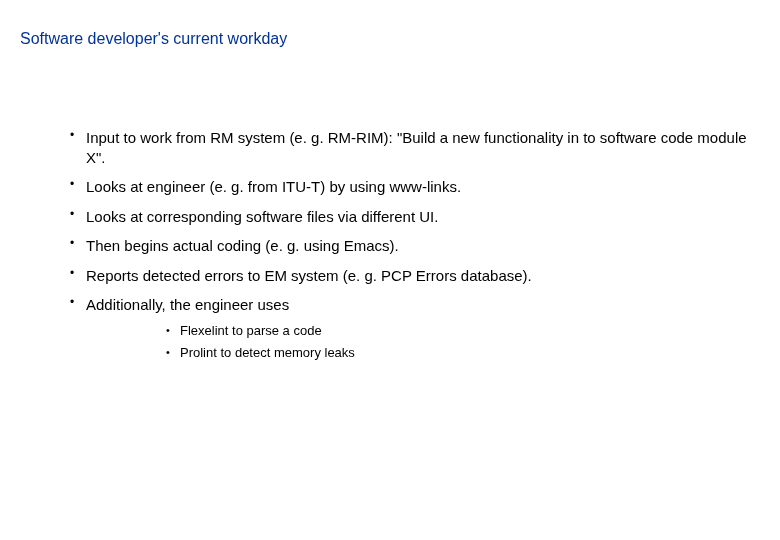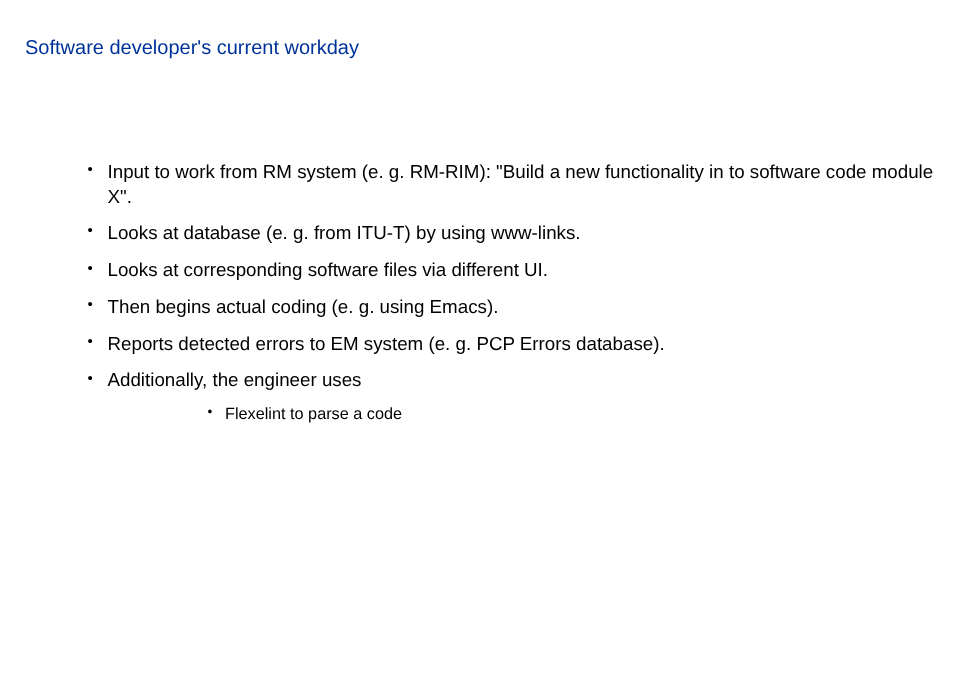--- a/index.html
+++ b/index.html
@@ -68,24 +68,25 @@
   }
 </style>
 </head>
 <body>
 
 <div class="slide">
   <div class="title">Software developer's current workday</div>
 
   <ul class="main">
     <li>Input to work from RM system (e. g. RM-RIM): "Build a new functionality in to software code module X".</li>
-    <li>Looks at database (e. g. from ITU-T) by using www-links.</li>
+    <li>Looks at engineer (e. g. from ITU-T) by using www-links.</li>
     <li>Looks at corresponding software files via different UI.</li>
     <li>Then begins actual coding (e. g. using Emacs).</li>
     <li>Reports detected errors to EM system (e. g. PCP Errors database).</li>
     <li>
       <span>Additionally, the engineer uses</span>
       <ul class="sub">
         <li>Flexelint to parse a code</li>
+        <li>Prolint to detect memory leaks</li>
       </ul>
     </li>
   </ul>
 </div>
 
 </body></html>

